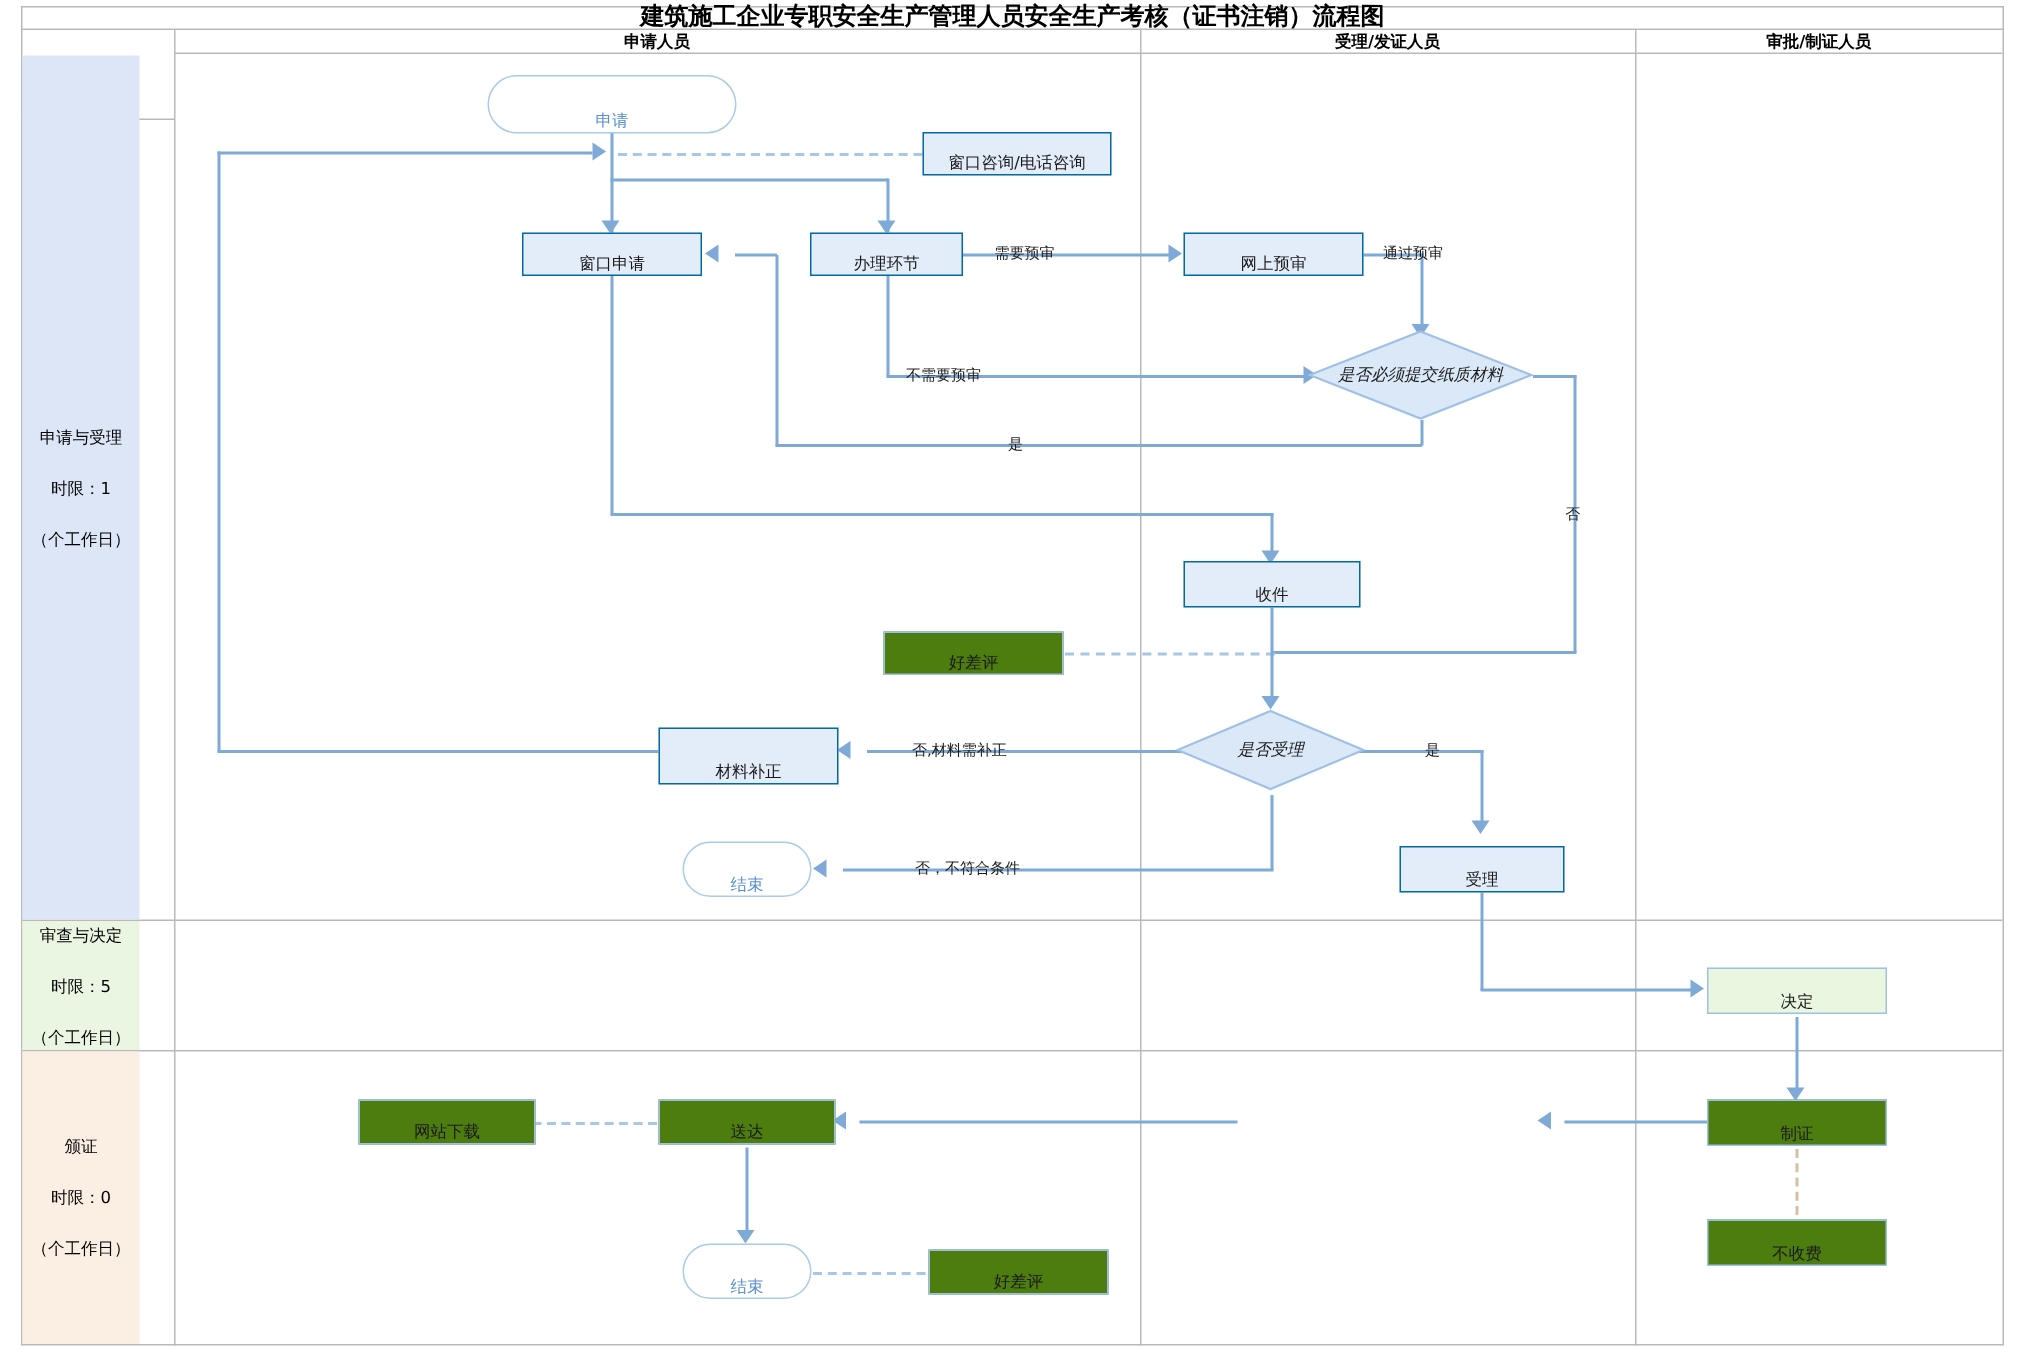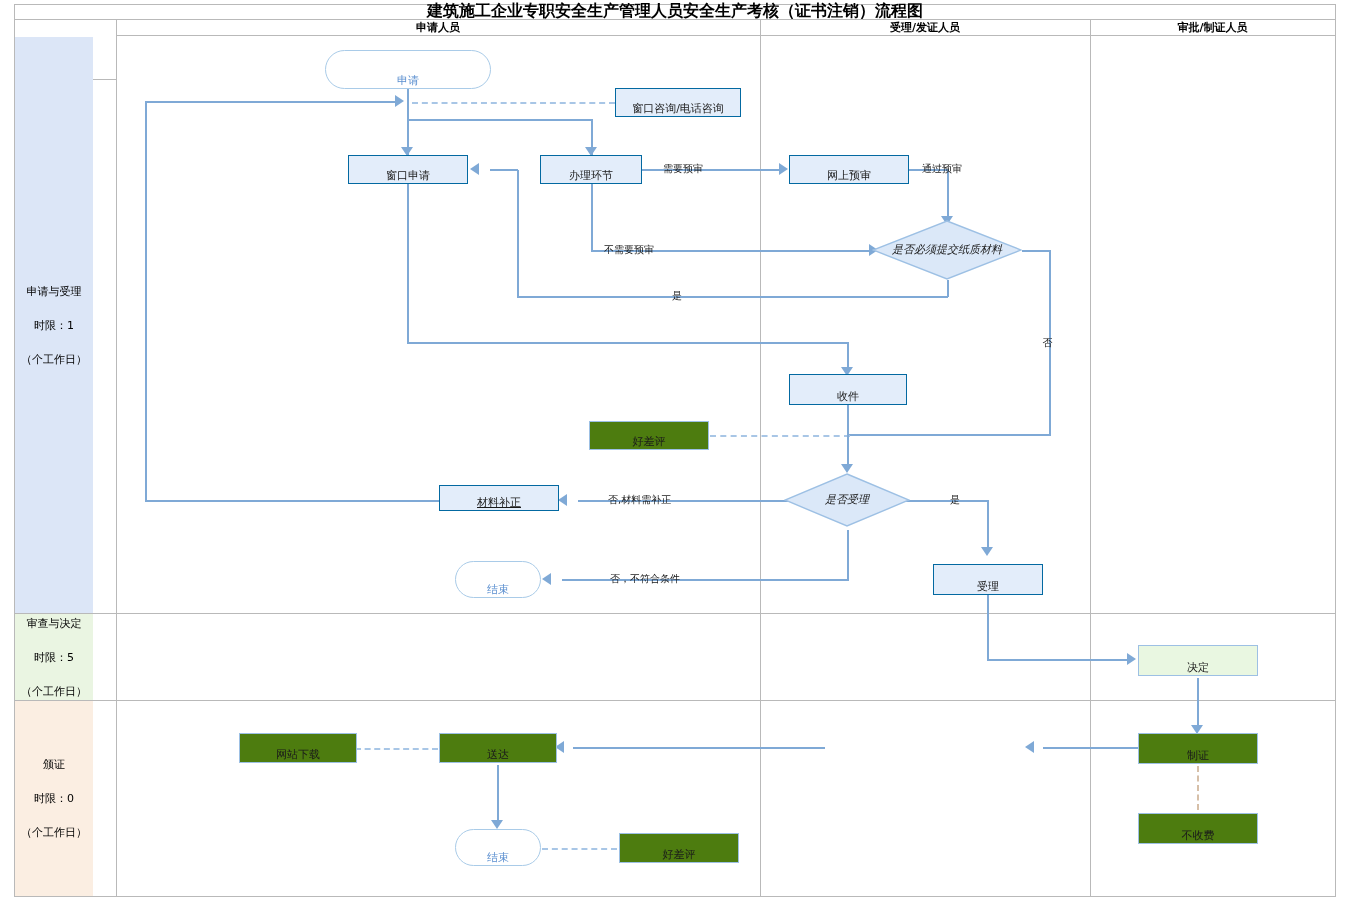--- a/index.html
+++ b/index.html
@@ -234,21 +234,21 @@
 
   <div class="diamond" style="left:784px;top:473px;width:126px;height:54px;">
     <svg class="dshape" viewBox="0 0 126 54" preserveAspectRatio="none">
       <polygon points="63,1 125,27 63,53 1,27" fill="#dbe8f8" stroke="#9dc0e4" stroke-width="1.4"></polygon>
     </svg>
     <div class="dlabel">
       <span>是否受理</span>
     </div>
   </div>
 
-  <div class="node box-blue" style="left:439px;top:485px;width:120px;height:26px;text-decoration:underline;">
+  <div class="node box-blue" style="left:439px;top:485px;width:120px;height:38px;">
     <span>材料补正</span>
   </div>
 
   <div class="node term" style="left:455px;top:561px;width:86px;height:37px;">
     <span>结束</span>
   </div>
 
   <div class="node box-blue" style="left:933px;top:564px;width:110px;height:31px;">
     <span>受理</span>
   </div>

